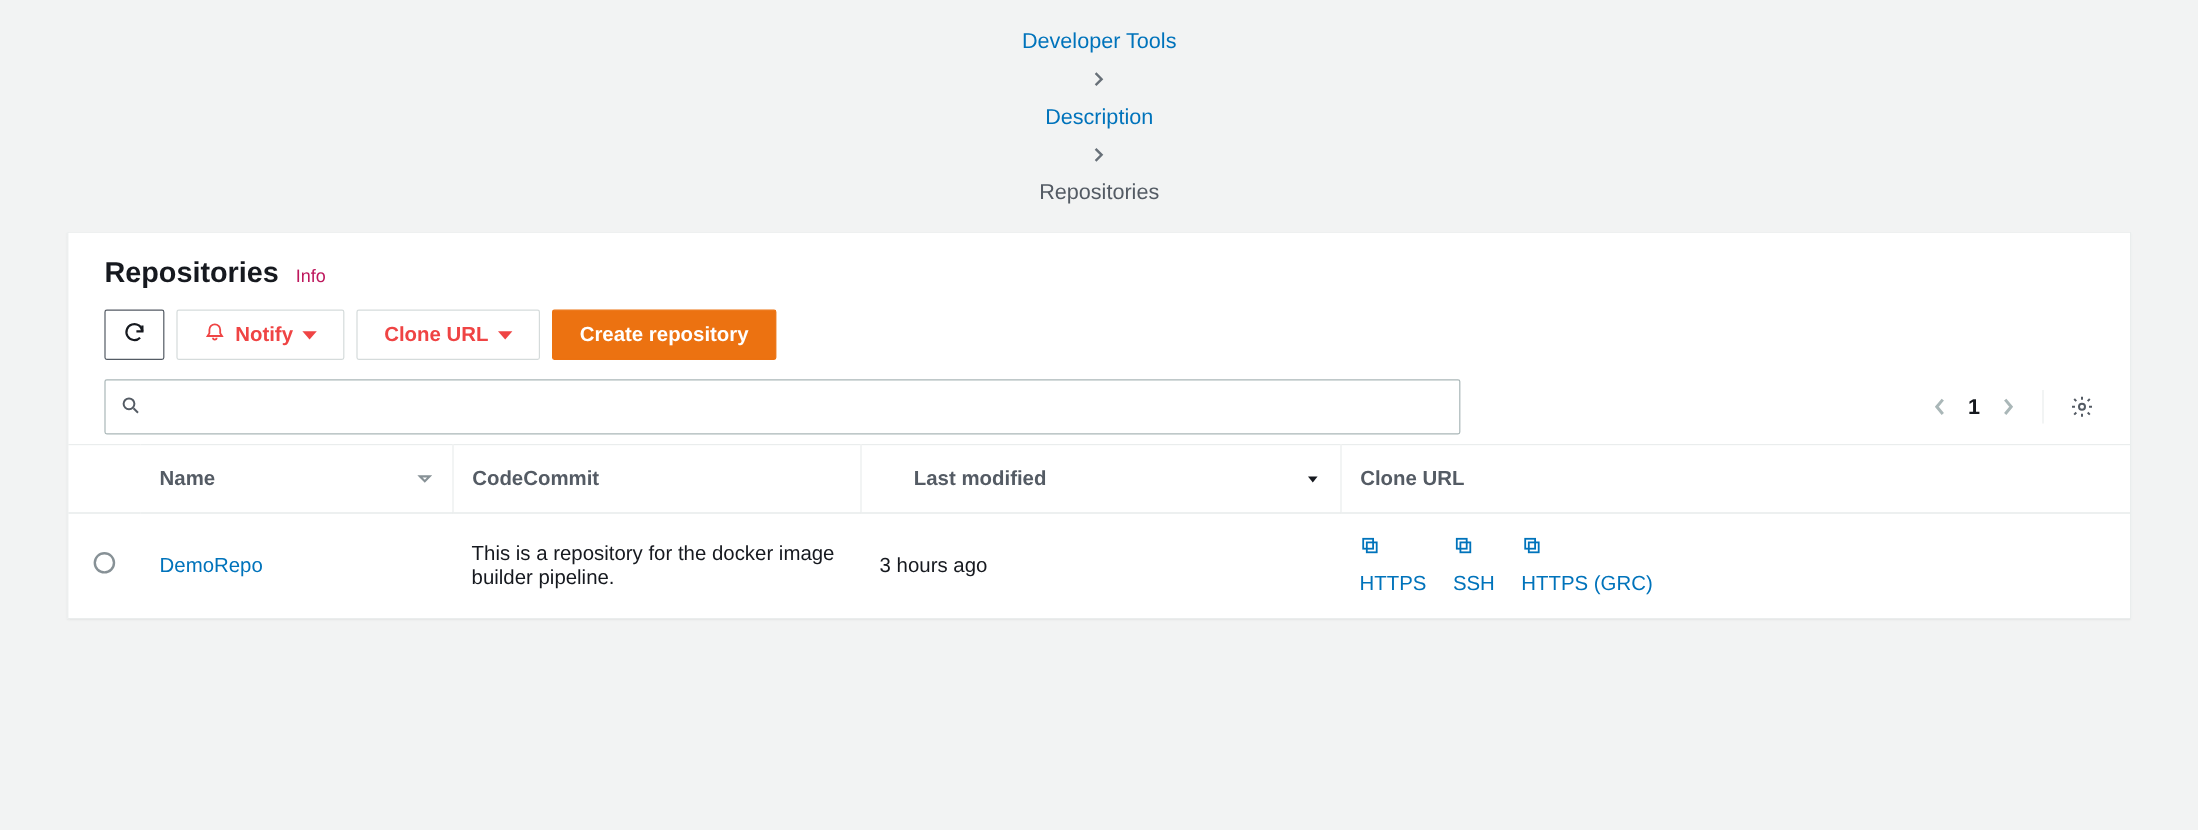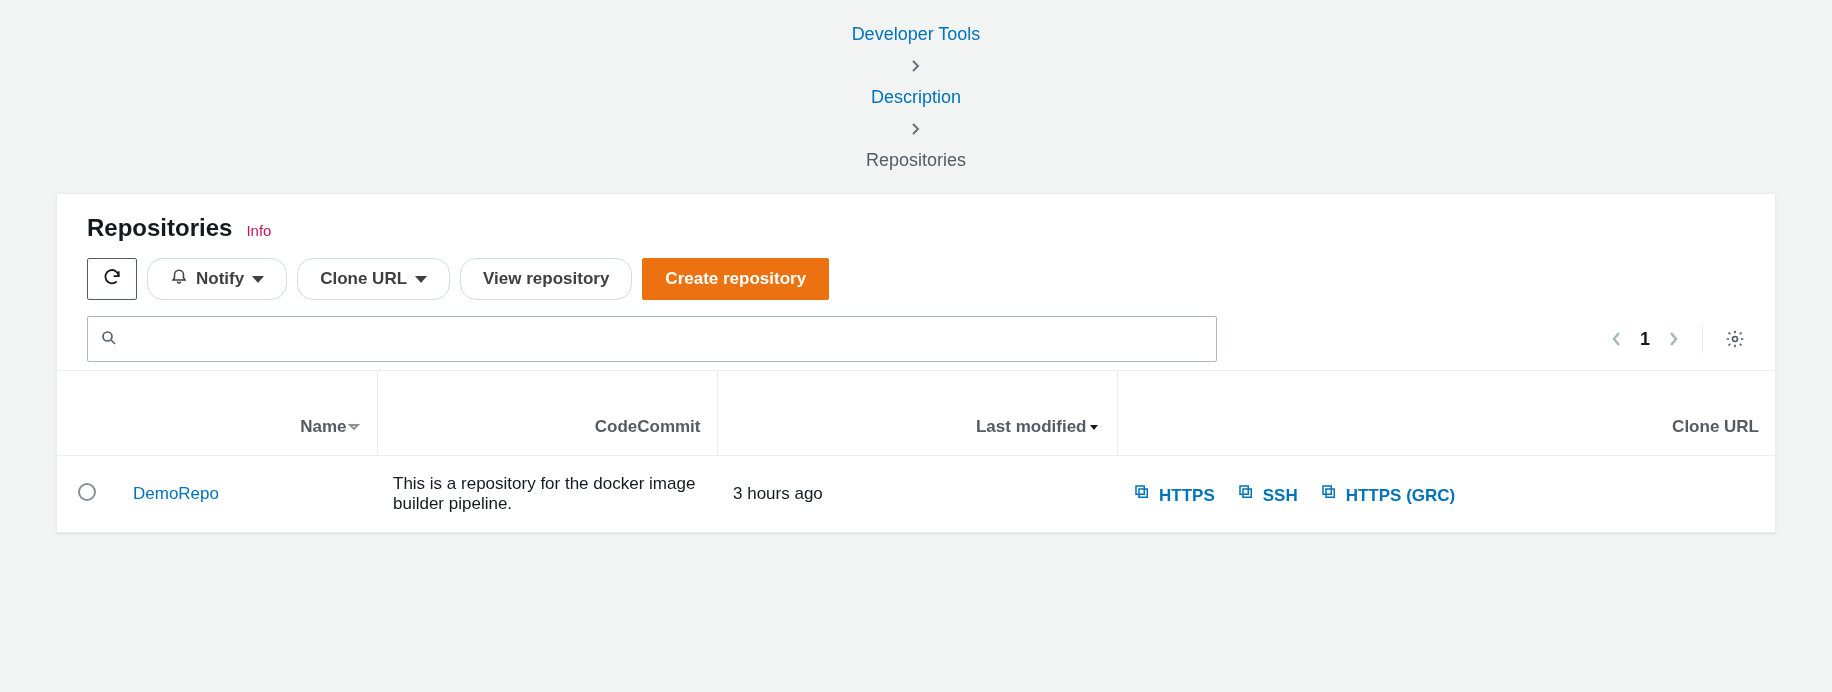--- a/index.html
+++ b/index.html
@@ -75,23 +75,22 @@
     color: #545b64;
     font-size: 17px;
     font-weight: 700;
     border-radius: 2px;
     cursor: pointer;
     white-space: nowrap;
   }
   .btn.icon-only { padding: 0 14px; }
   .btn.disabled {
     border-color: #d5dbdb;
-    color: #404040;
+    color: #ef4444;
     cursor: default;
-    border-radius: 16px;
   }
   .btn.primary {
     background: #ec7211;
     border-color: #ec7211;
     color: #fff;
   }
   .caret {
     display: inline-block;
     width: 0; height: 0;
     border-left: 6px solid transparent;
@@ -159,22 +158,21 @@
     color: #545b64;
     padding: 18px 16px;
     border-bottom: 1px solid #eaeded;
     border-right: 1px solid #eaeded;
   }
   .repo-table th:last-child { border-right: none; }
   .repo-table th.sel { width: 60px; border-right: none; }
   .repo-table th .th-inner {
     display: flex;
     align-items: center;
-    justify-content: flex-end;
-    margin-top: 28px;
+    justify-content: space-between;
   }
   .sort-ind {
     color: #879196;
     display: inline-flex;
   }
   .sort-ind.active { color: #16191f; }
   .repo-table td {
     padding: 18px 16px;
     font-size: 17px;
     color: #16191f;
@@ -194,27 +192,28 @@
     display: inline-block;
     cursor: pointer;
   }
   .clone-links {
     display: flex;
     flex-wrap: wrap;
     gap: 10px 22px;
   }
   .clone-link {
     display: inline-flex;
-    align-items: flex-end;
+    align-items: flex-start;
     gap: 8px;
     color: #0073bb;
     text-decoration: none;
-    font-weight: 700;
+    font-weight: 400;
     cursor: pointer;
     font-size: 17px;
+    flex-direction: column;
   }
   .clone-link svg { flex-shrink: 0; }
 </style>
 </head>
 <body>
 
 <div class="page">
 
   <nav class="breadcrumb">
     <a>Developer Tools</a>
@@ -254,23 +253,20 @@
             <svg width="18" height="18" viewBox="0 0 24 24">
                 <path d="M12 3a6 6 0 0 0-6 6v4l-2 3h16l-2-3V9a6 6 0 0 0-6-6zM10 18a2 2 0 0 0 4 0" fill="none" stroke="currentColor" stroke-width="2"></path>
               </svg>
           </span>
           <span>Notify</span>
           <span class="caret"></span>
         </button>
         <button class="btn disabled">
           <span>Clone URL</span>
           <span class="caret"></span>
-        </button>
-        <button class="btn disabled">
-          <span>View repository</span>
         </button>
         <button class="btn primary">
           <span>Create repository</span>
         </button>
       </div>
 
       <div class="search-row">
         <div class="search-box">
           <span>
             <svg width="18" height="18" viewBox="0 0 24 24">

